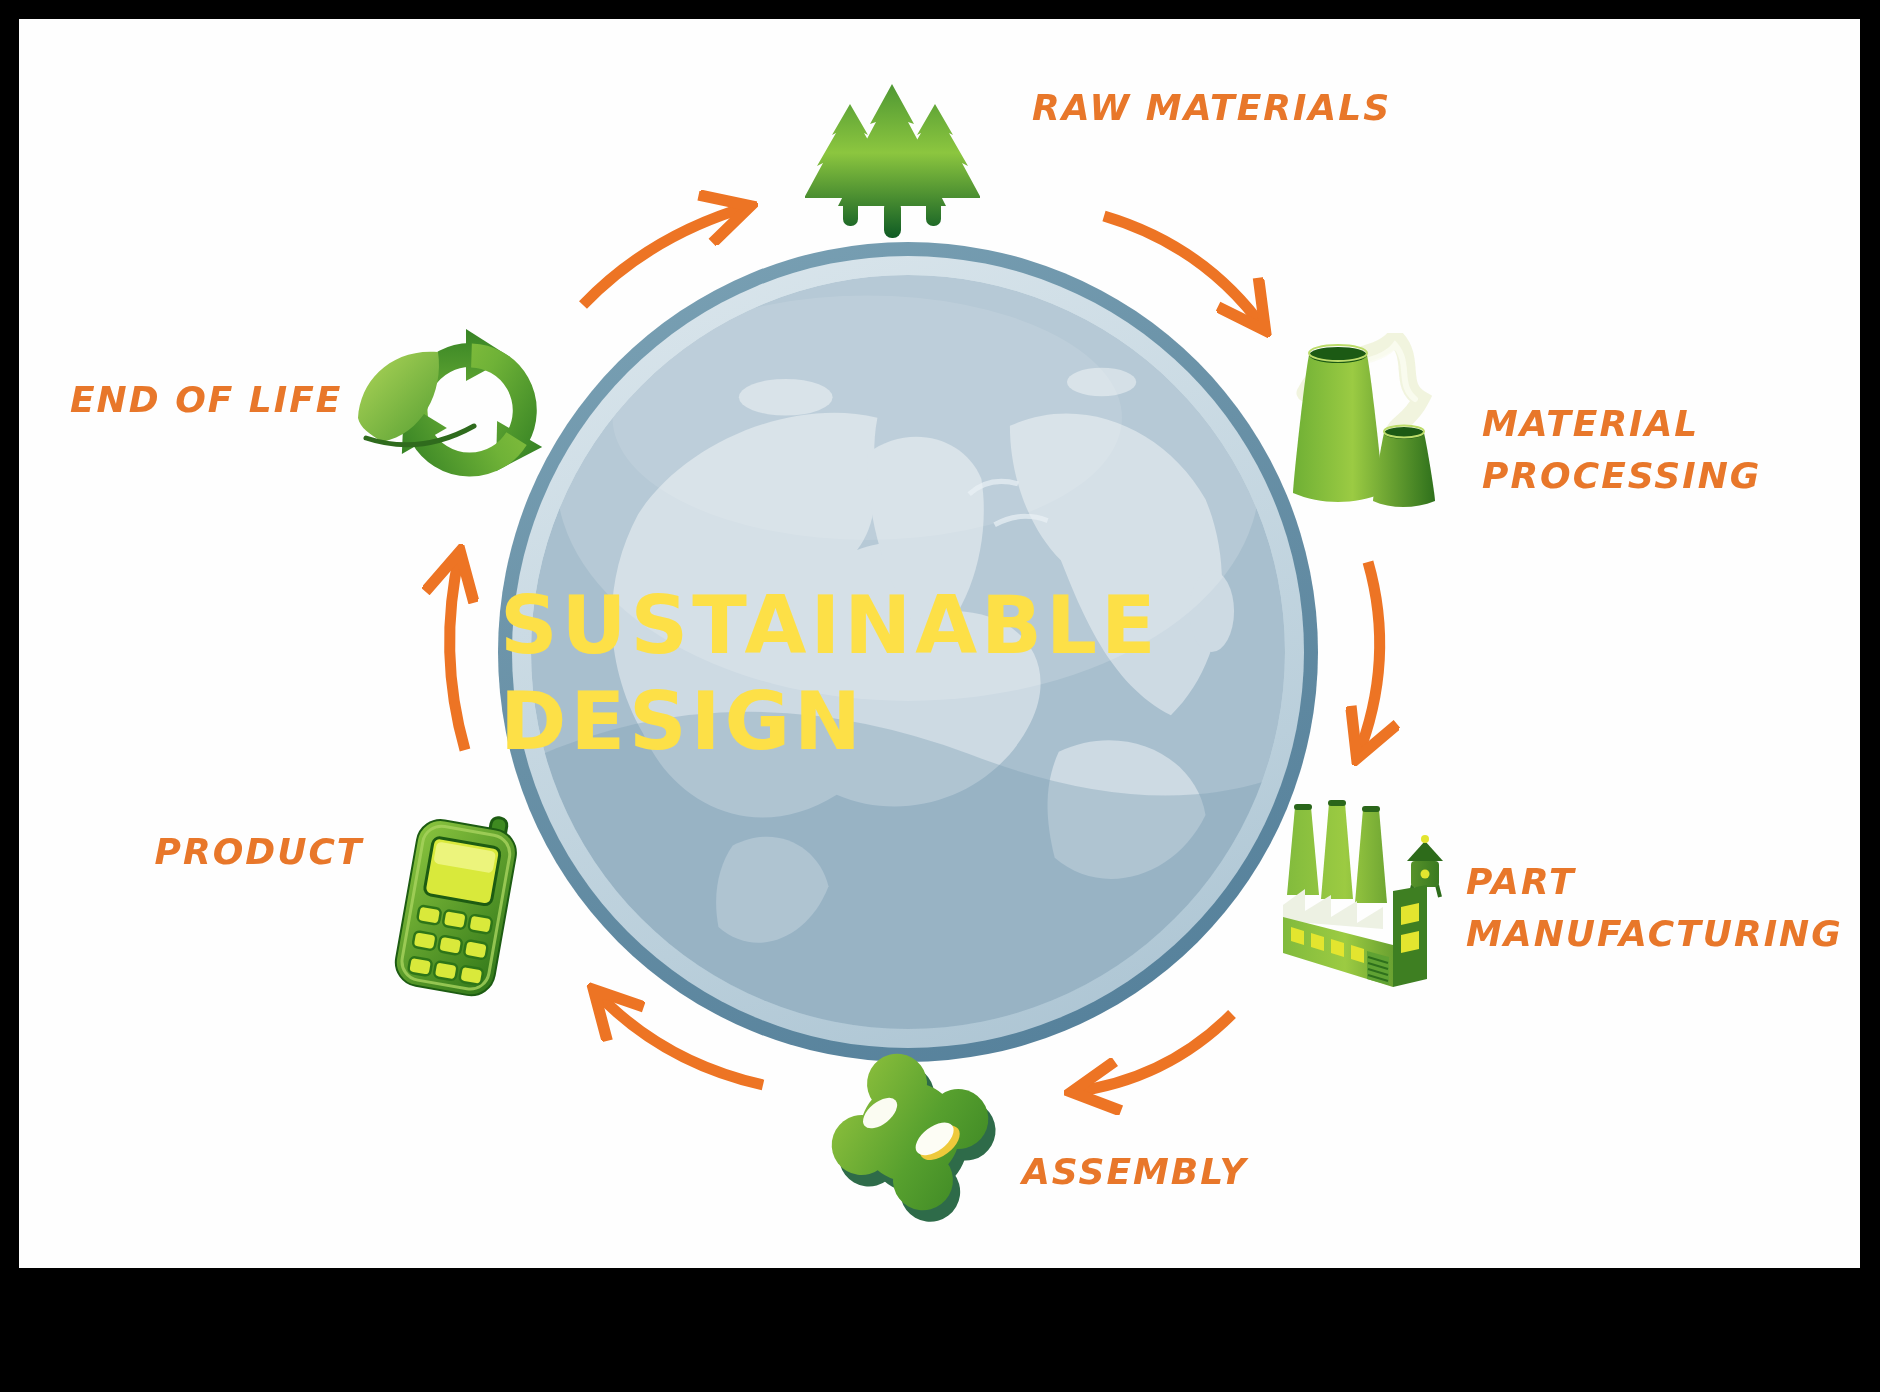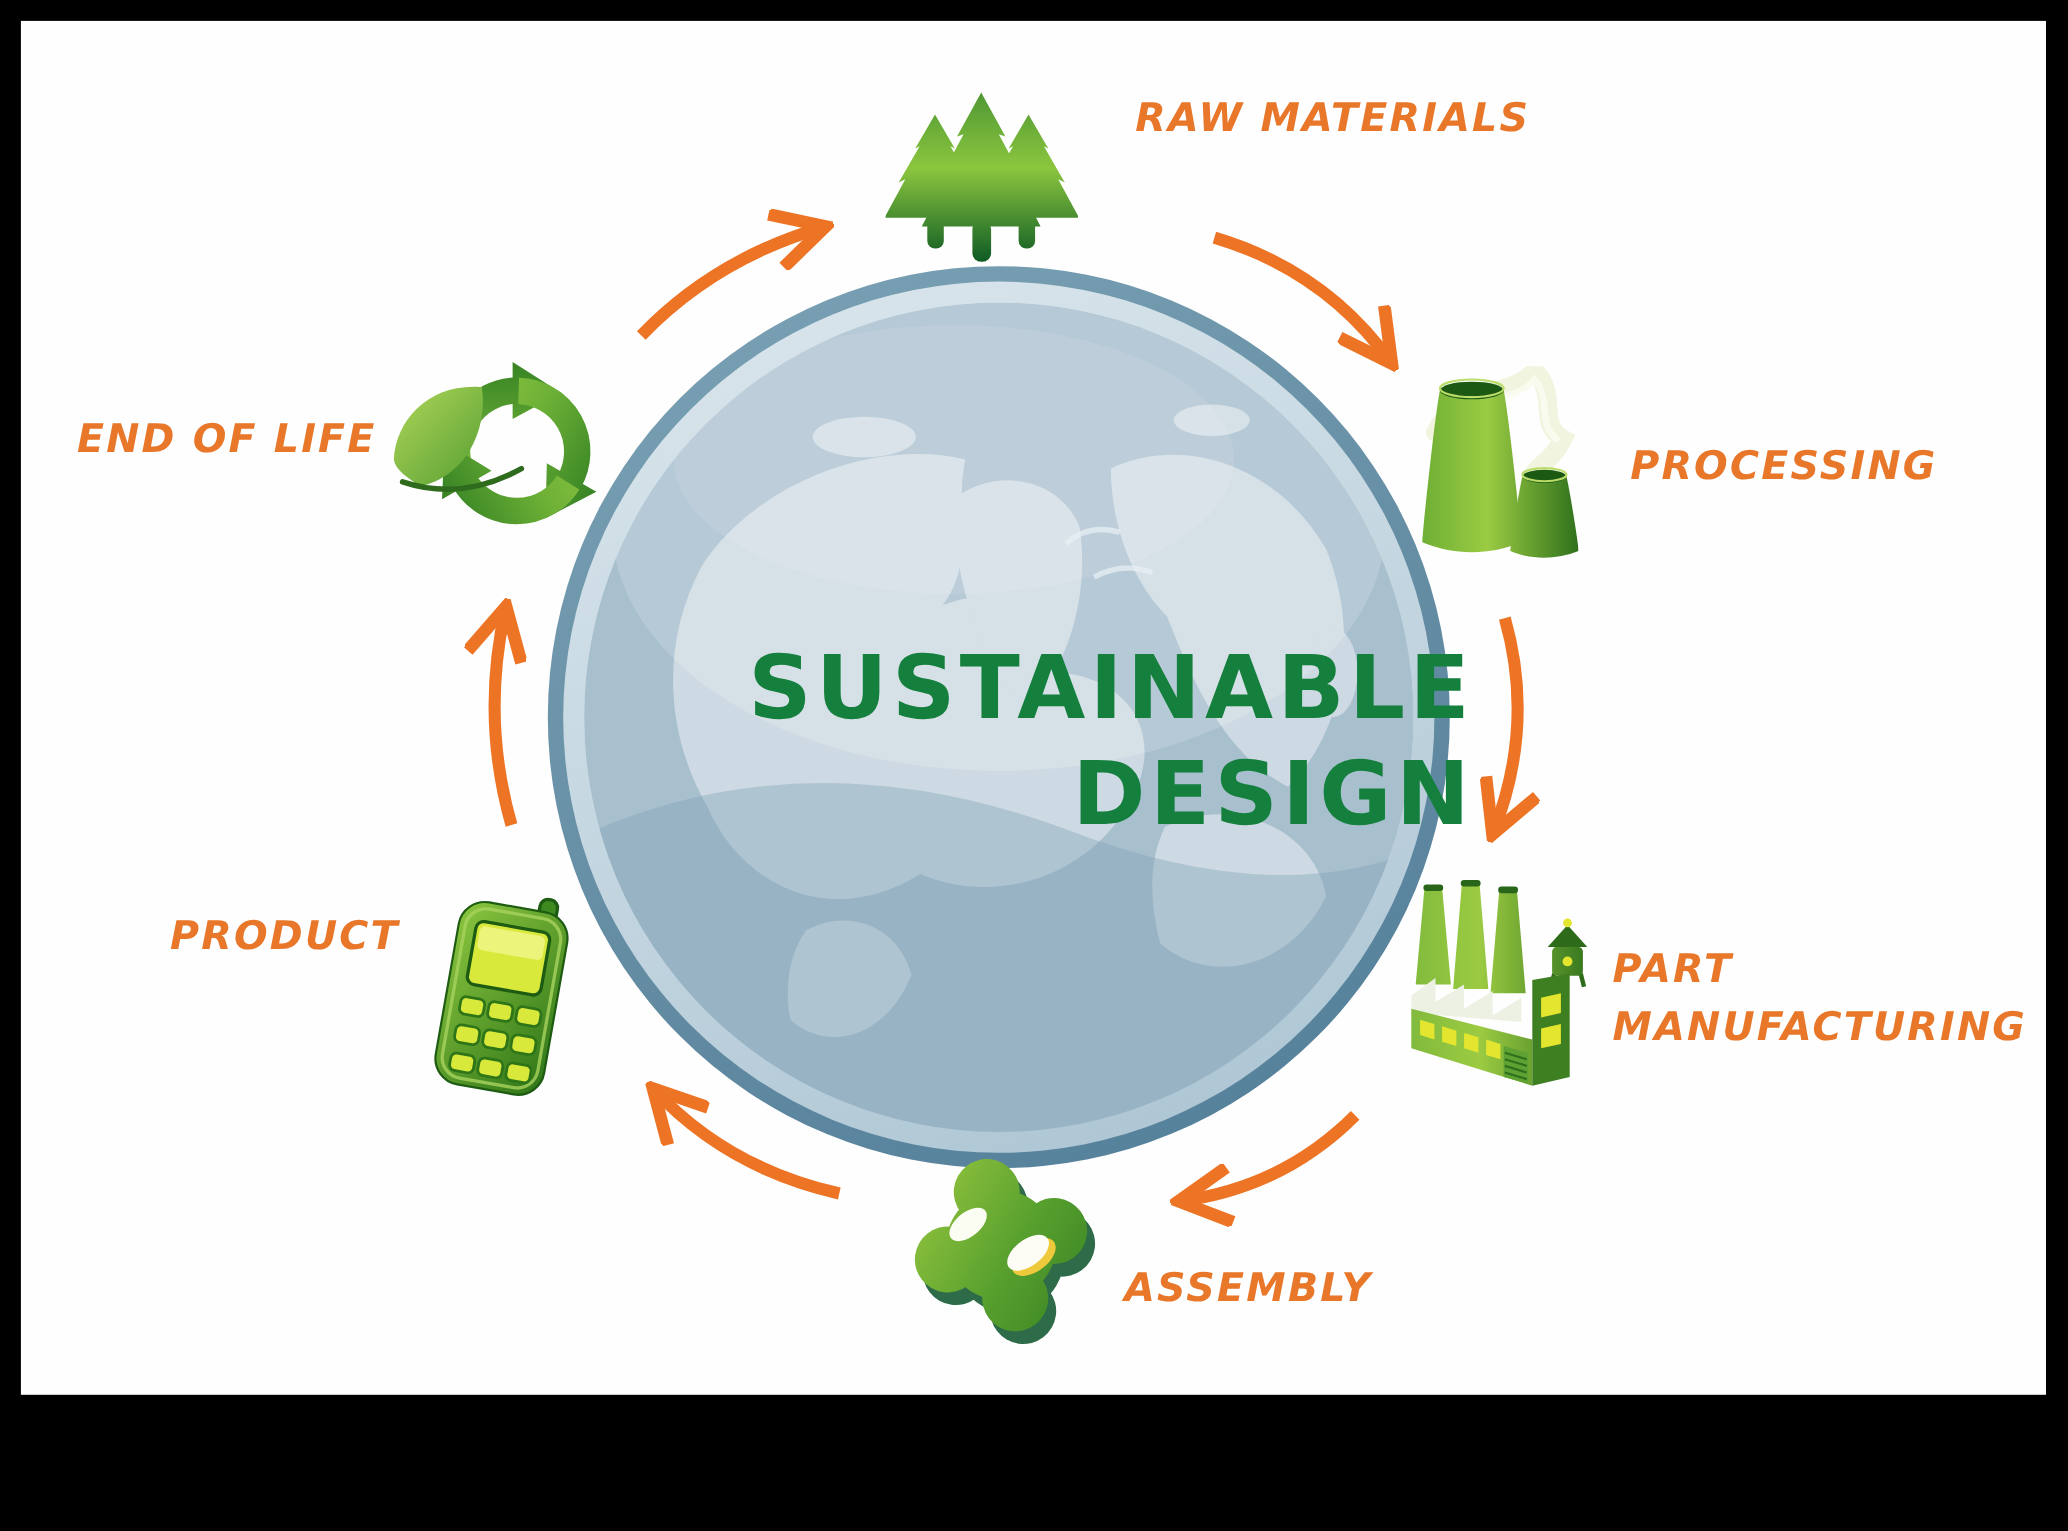--- a/index.html
+++ b/index.html
@@ -24,22 +24,22 @@
   .globe-mid{
     position:absolute;left:14px;top:14px;right:14px;bottom:14px;
     border-radius:50%;
     background:linear-gradient(160deg,#DCE7ED 0%,#BACFDB 70%,#A9C2D1 100%);
   }
   .globe-map{
     position:absolute;left:33px;top:33px;
   }
   .g-title{
     position:absolute;left:500px;top:578px;width:840px;
-    text-align:right;
-    color:#15803d;
+    text-align:left;
+    color:#fde047;
     font-weight:bold;
     font-size:80px;line-height:96px;
     letter-spacing:4px;
     z-index:3;
     white-space:nowrap;
   }
   .g-title span{display:block;}
   
   .label{
     position:absolute;
@@ -278,20 +278,21 @@
     <path d="M6,100 C8,62 40,30 86,34 C92,74 70,116 30,124 C18,116 8,110 6,100 Z" fill="url(#gLeaf)"></path>
     <path d="M14,120 C50,132 86,128 122,108" stroke="#2F6B1D" stroke-width="5" fill="none" stroke-linecap="round"></path>
   </g>
 </svg>
 
 <div class="label" style="left:1032px;top:82px">
   <span>RAW MATERIALS</span>
 </div>
 
 <div class="label" style="left:1482px;top:398px">
+  <span>MATERIAL</span>
   <span>PROCESSING</span>
 </div>
 
 <div class="label" style="left:1466px;top:856px">
   <span>PART</span>
   <span>MANUFACTURING</span>
 </div>
 
 <div class="label" style="left:1022px;top:1146px">
   <span>ASSEMBLY</span>

